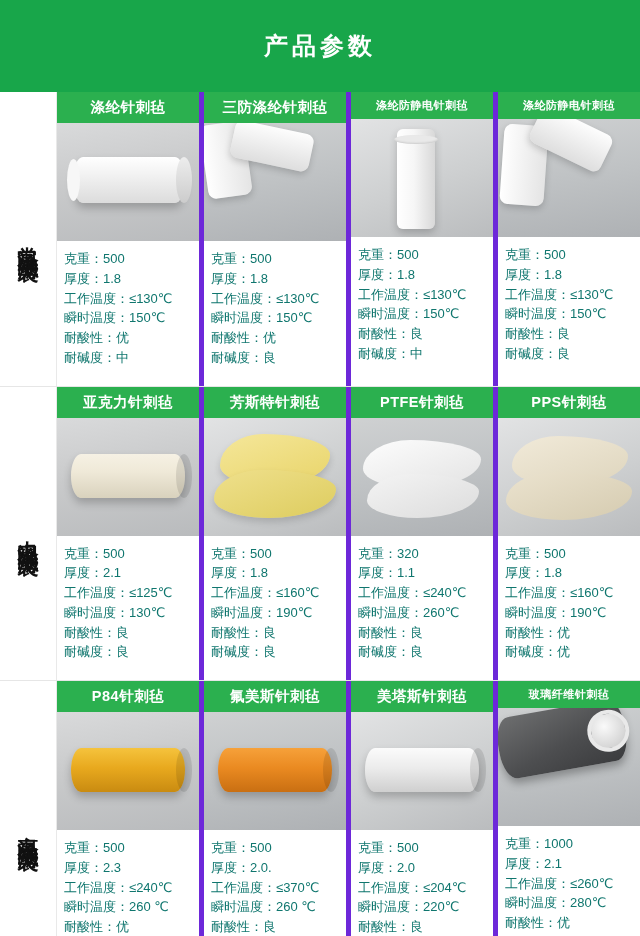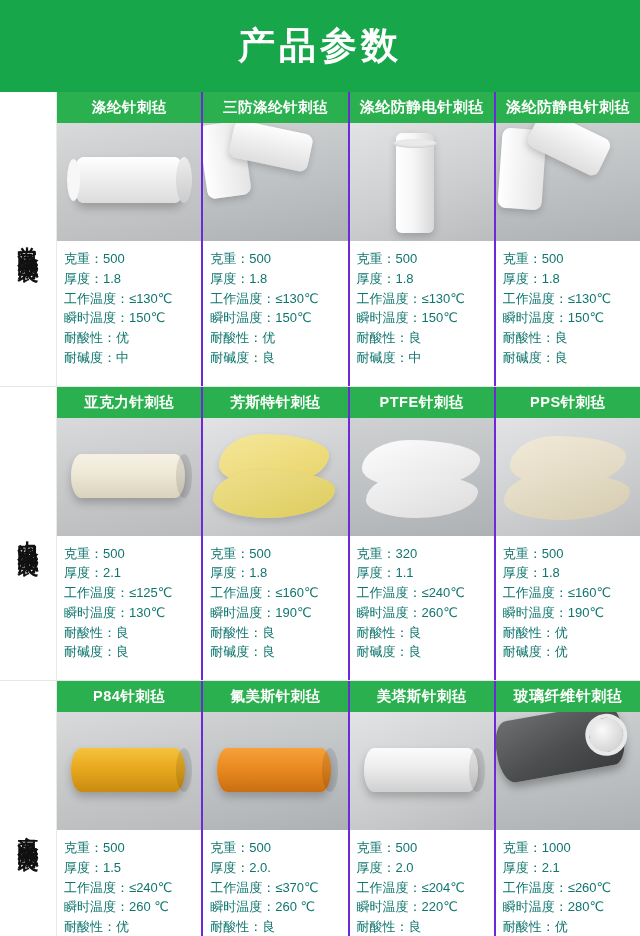--- a/index.html
+++ b/index.html
@@ -24,21 +24,21 @@
   
   .banner {
     height: 92px;
     background: #18a64a;
     display: flex;
     align-items: center;
     justify-content: center;
   }
   .banner-title {
     color: #ffffff;
-    font-size: 37px;
+    font-size: 24px;
     font-weight: bold;
     letter-spacing: 4px;
   }
 
   
   .content {
     display: flex;
     flex-direction: column;
   }
   .section {
@@ -64,38 +64,38 @@
     line-height: 1.15;
     color: #111;
   }
 
   .cards {
     display: flex;
     flex: 1;
   }
   .card {
     flex: 1;
-    border-left: 2px solid #6d28d9;
+    border-left: 5px solid #6d28d9;
     display: flex;
     flex-direction: column;
     box-sizing: border-box;
   }
   .card:first-child { border-left: none; }
 
   .card-title {
     background: #2bb04f;
     color: #ffffff;
     font-size: 14.5px;
     font-weight: bold;
     text-align: center;
     padding: 6px 2px;
     letter-spacing: 0.5px;
     white-space: nowrap;
   }
-  .card-title.small { font-size: 15px; }
+  .card-title.small { font-size: 11px; }
 
   .photo {
     height: 118px;
     position: relative;
     overflow: hidden;
   }
 
   
   .bg-grey {
     background: linear-gradient(170deg, #d9dadb 0%, #c9cacb 45%, #b9bbbd 100%);
@@ -407,21 +407,21 @@
       </div>
       <div class="cards">
 
         <div class="card">
           <div class="card-title">P84针刺毡</div>
           <div class="photo bg-grey">
             <div class="cyl cyl-yellowdeep bag"></div>
           </div>
           <div class="specs">
             <div class="spec-row"><span class="k">克重：</span><span class="v">500</span></div>
-            <div class="spec-row"><span class="k">厚度：</span><span class="v">1.5</span></div>
+            <div class="spec-row"><span class="k">厚度：</span><span class="v">2.3</span></div>
             <div class="spec-row"><span class="k">工作温度：</span><span class="v">≤240℃</span></div>
             <div class="spec-row"><span class="k">瞬时温度：</span><span class="v">260 ℃</span></div>
             <div class="spec-row"><span class="k">耐酸性：</span><span class="v">优</span></div>
             <div class="spec-row"><span class="k">耐碱度：</span><span class="v">中</span></div>
           </div>
         </div>
 
         <div class="card">
           <div class="card-title">氟美斯针刺毡</div>
           <div class="photo bg-grey2">

